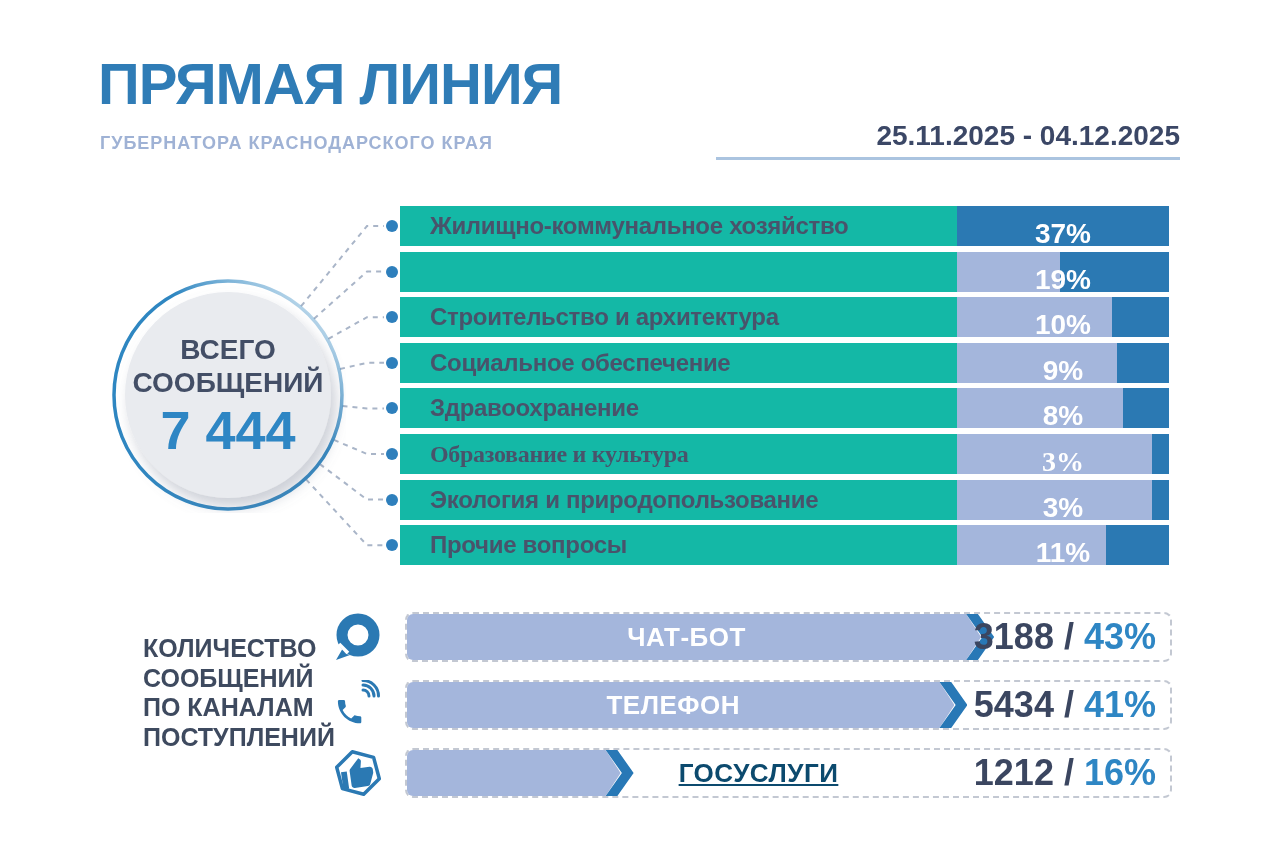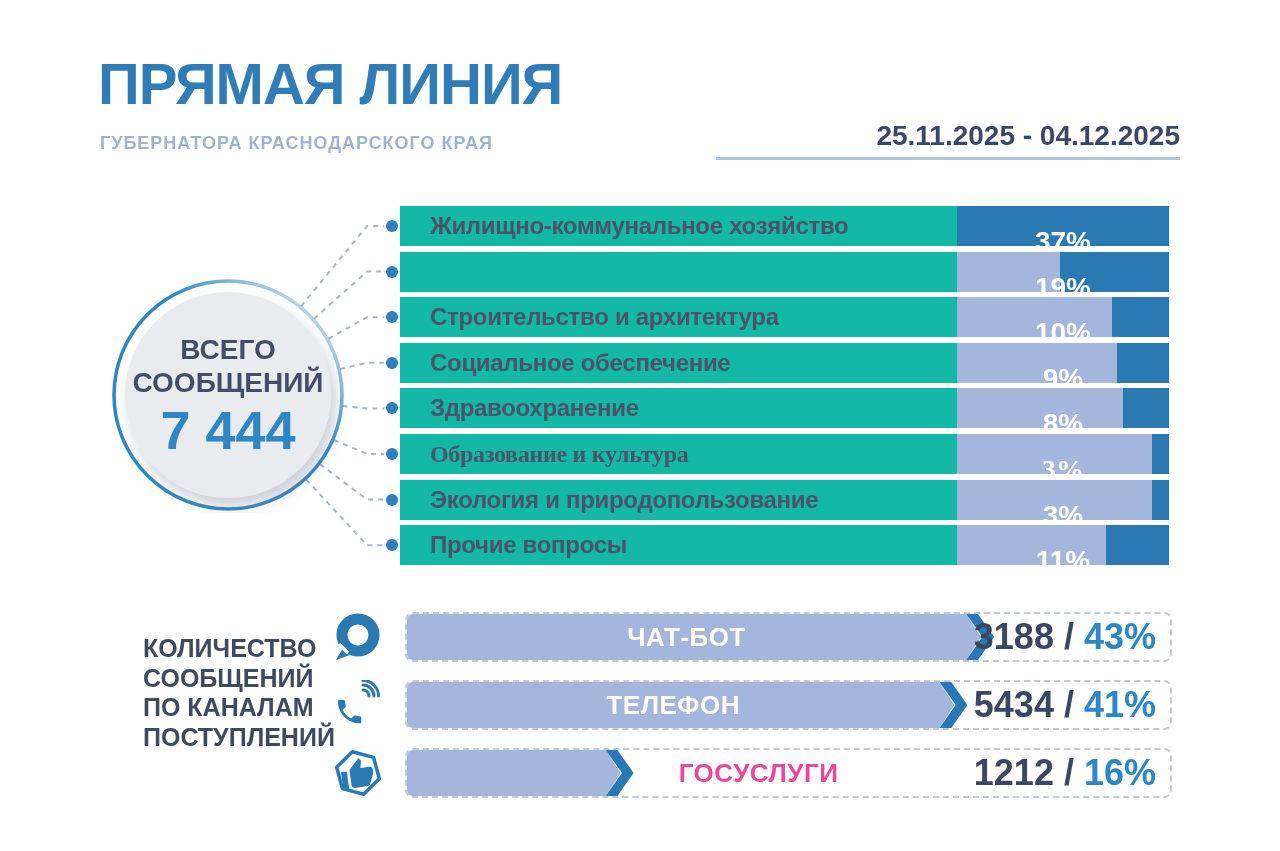--- a/index.html
+++ b/index.html
@@ -27,37 +27,37 @@
 
   
   #topic-rows{position:absolute;left:400px;top:206px;width:769px;z-index:1;}
   .topic-row{position:absolute;left:0;width:769px;height:40px;}
   .topic-label-cell{position:absolute;left:0;top:0;width:557px;height:40px;background:#14b8a6;}
   .topic-label{position:absolute;left:30px;top:0;line-height:40px;font-size:24px;font-weight:bold;
     color:#49536B;letter-spacing:-0.3px;white-space:nowrap;}
   .topic-dot{position:absolute;left:-14px;top:14px;width:12px;height:12px;border-radius:50%;background:#2E7FBC;}
   .topic-bar-cell{position:absolute;left:557px;top:0;width:212px;height:40px;background:#A4B6DC;}
   .topic-bar-fill{position:absolute;right:0;top:0;height:40px;background:#2B79B3;}
-  .topic-pct{position:absolute;left:0;top:16px;width:212px;text-align:center;line-height:40px;
+  .topic-pct{position:absolute;left:0;top:8px;width:212px;text-align:center;line-height:40px;
     font-size:28px;font-weight:bold;color:#ffffff;}
 
   
   .channels-heading{position:absolute;left:143px;top:634px;font-size:25px;font-weight:bold;
     color:#3E4A5F;line-height:1.18;white-space:pre-line;}
   .channel-icon{position:absolute;left:333px;width:50px;height:50px;}
   #channel-rows{position:absolute;left:405px;top:612px;width:767px;z-index:1;}
   .channel-row{position:absolute;left:0;width:763px;height:46px;border:2px dashed #C3C8D2;border-radius:8px;}
   .channel-fill{position:absolute;left:0;top:0;height:46px;background:#A4B6DC;border-radius:6px 0 0 6px;
     clip-path:polygon(0 0, calc(100% - 15px) 0, 100% 50%, calc(100% - 15px) 100%, 0 100%);}
   .channel-chevron{position:absolute;top:0;height:46px;width:28px;background:#2878B6;
     clip-path:polygon(0 0, 42% 0, 100% 50%, 42% 100%, 0 100%, 58% 50%);}
   .channel-label{position:absolute;top:0;line-height:46px;font-size:26px;font-weight:bold;
     letter-spacing:0.5px;white-space:nowrap;}
   .channel-label.inside{color:#ffffff;text-align:center;}
-  .channel-label.outside{color:#ec4899;}
+  .channel-label.outside{color:#0c4a6e;text-decoration:underline;}
   .channel-value{position:absolute;right:14px;top:0;line-height:46px;font-size:36px;font-weight:bold;
     color:#3B4660;white-space:nowrap;}
   .channel-value .pct{color:#2E86C4;}
 </style>
 </head>
 <body>
 
 <div id="stage">
 
   <div class="title">ПРЯМАЯ ЛИНИЯ</div>

